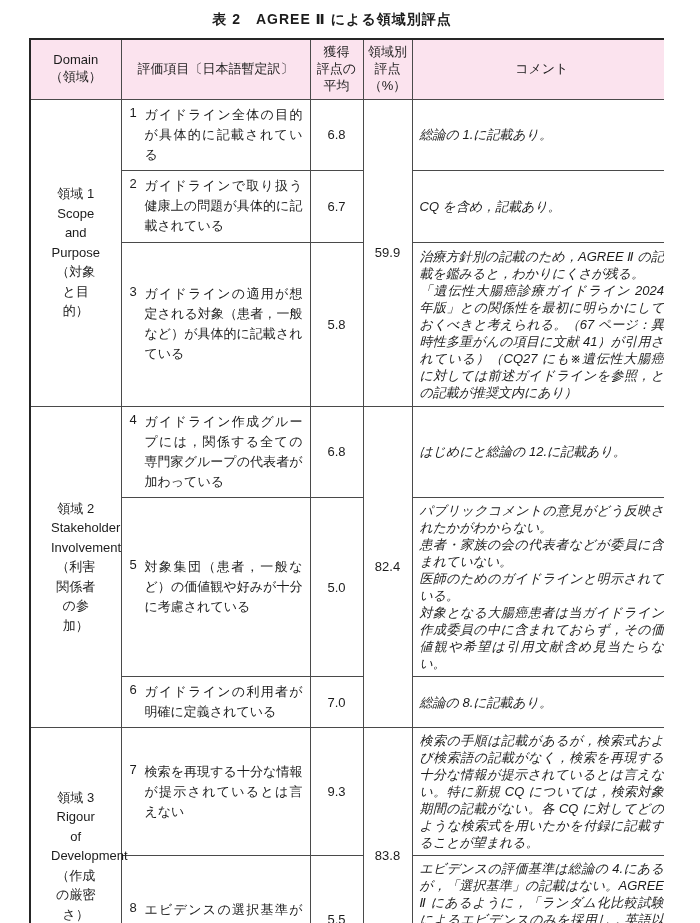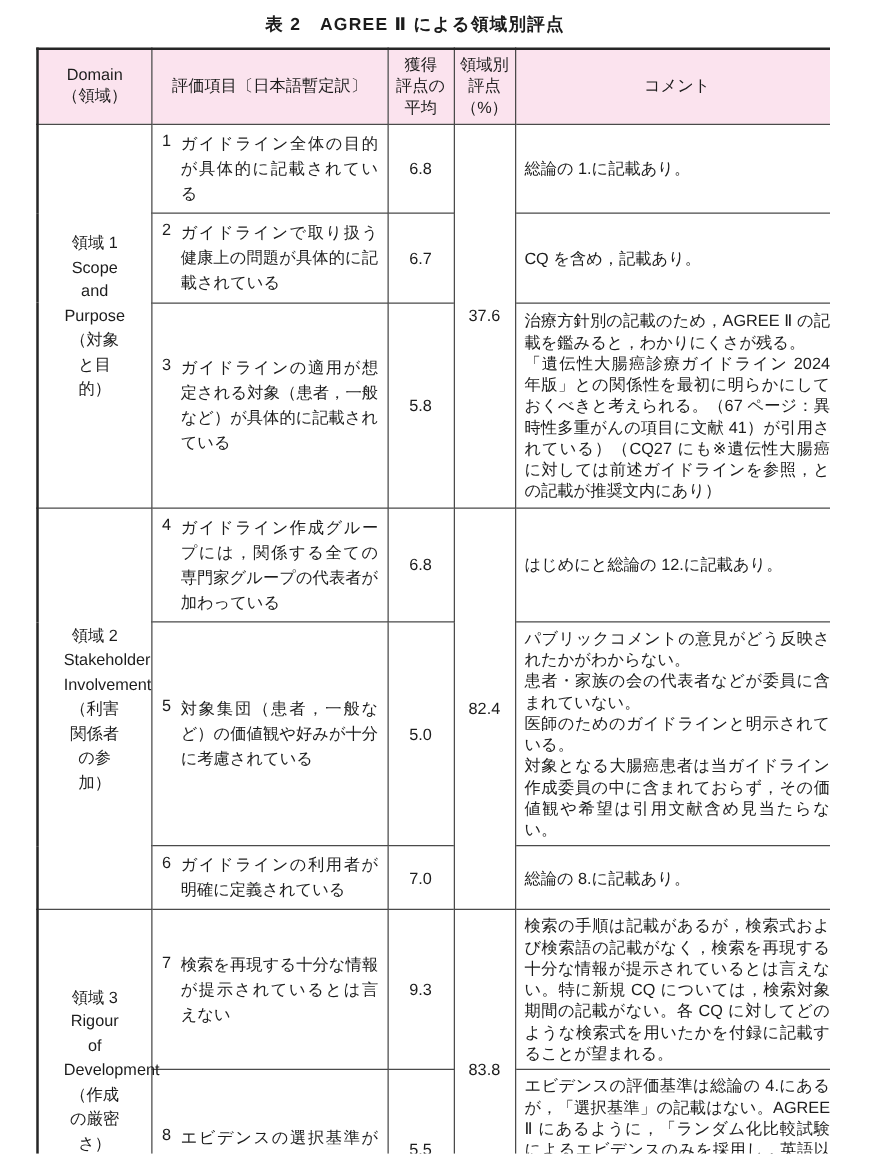--- a/index.html
+++ b/index.html
@@ -57,20 +57,21 @@
     text-align:center;
     font-size:13.5px;
     padding:6px;
   }
   td.comment-cell{
     padding:4px 7px;
     white-space:pre-line;
     text-align:justify;
     line-height:17px;
     font-size:13px;
+    font-style:italic;
   }
   .doc-footer{
     position:absolute;top:890px;right:36px;
     font-size:13.5px;letter-spacing:2px;margin-top:44px;
   }
 </style>
 </head>
 <body>
 
 <div class="page">
@@ -105,21 +106,21 @@
 Scope and
 Purpose
 （対象と目的）</td>
         <td class="item-cell">
           <div class="item-flex">
             <span class="item-no">1</span>
             <span class="item-text">ガイドライン全体の目的が具体的に記載されている</span>
           </div>
         </td>
         <td class="avg-cell">6.8</td>
-        <td class="pct-cell" rowspan="3">37.6</td>
+        <td class="pct-cell" rowspan="3">59.9</td>
         <td class="comment-cell">総論の 1.に記載あり。</td>
       </tr>
       <tr class="r2">
         <td class="item-cell">
           <div class="item-flex">
             <span class="item-no">2</span>
             <span class="item-text">ガイドラインで取り扱う健康上の問題が具体的に記載されている</span>
           </div>
         </td>
         <td class="avg-cell">6.7</td>

